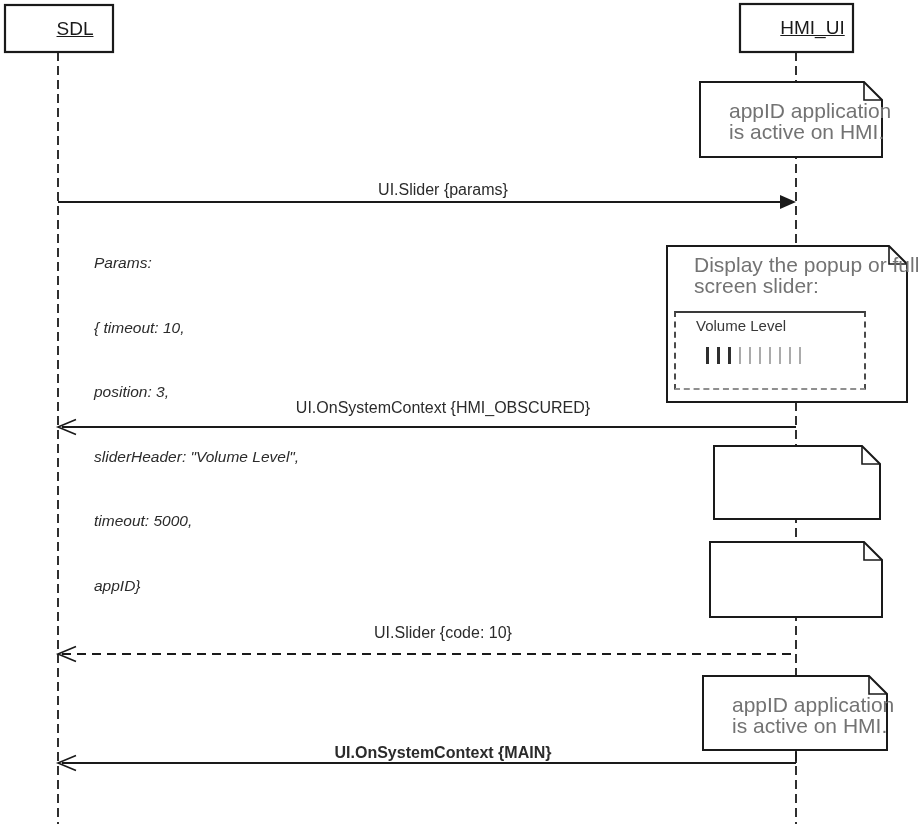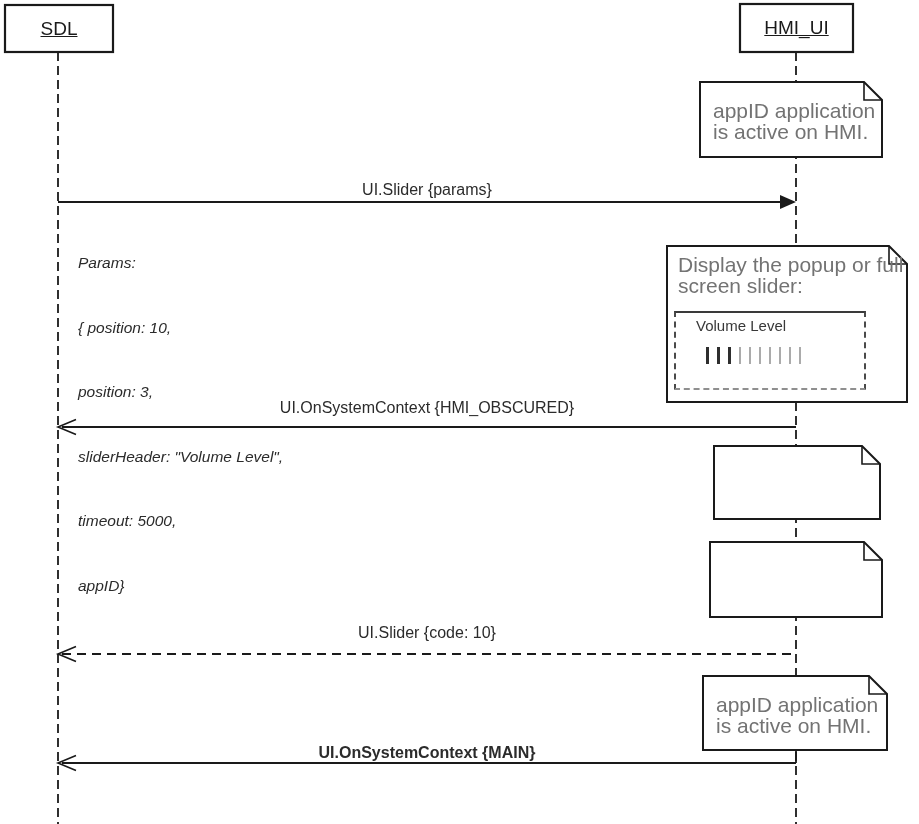--- a/index.html
+++ b/index.html
@@ -13,21 +13,21 @@
   #stage{
     position:relative;width:919px;height:824px;background:var(--bg);
     font-family:"Liberation Sans","DejaVu Sans",sans-serif;
     color:var(--text);overflow:hidden;
   }
   #wires{position:absolute;left:0;top:0;z-index:1;}
   .stroke{stroke:var(--line);fill:none;}
   .notefill{fill:var(--bg);stroke:var(--line);}
   .fillhead{fill:var(--line);stroke:none;}
 
-  .abs{position:absolute;z-index:2;}
+  .abs{position:absolute;z-index:2;padding-left:16px;}
 
   .participant{
     display:flex;align-items:center;justify-content:center;
     font-size:19px;color:var(--line);
   }
   .participant .plabel{text-decoration:underline;}
 
   .msg-label{
     left:58px;width:738px;text-align:center;
     font-size:16px;color:#2b2b2b;white-space:nowrap;
@@ -122,21 +122,21 @@
     <span class="plabel">HMI_UI</span>
   </div>
 
   <div class="abs msg-label" style="top:181px;">UI.Slider {params}</div>
   <div class="abs msg-label" style="top:399px;">UI.OnSystemContext {HMI_OBSCURED}</div>
   <div class="abs msg-label" style="top:624px;">UI.Slider {code: 10}</div>
   <div class="abs msg-label" style="top:744px;font-weight:bold;">UI.OnSystemContext {MAIN}</div>
 
   <div class="abs params" style="left:78px;top:209px;">
     <div>Params:</div>
-    <div>{ position: 10,</div>
+    <div>{ timeout: 10,</div>
     <div>position: 3,</div>
     <div>sliderHeader: "Volume Level",</div>
     <div>timeout: 5000,</div>
     <div>appID}</div>
   </div>
 
   <div class="abs note-text" style="left:713px;top:100px;">
     <div>appID application</div>
     <div>is active on HMI.</div>
   </div>

